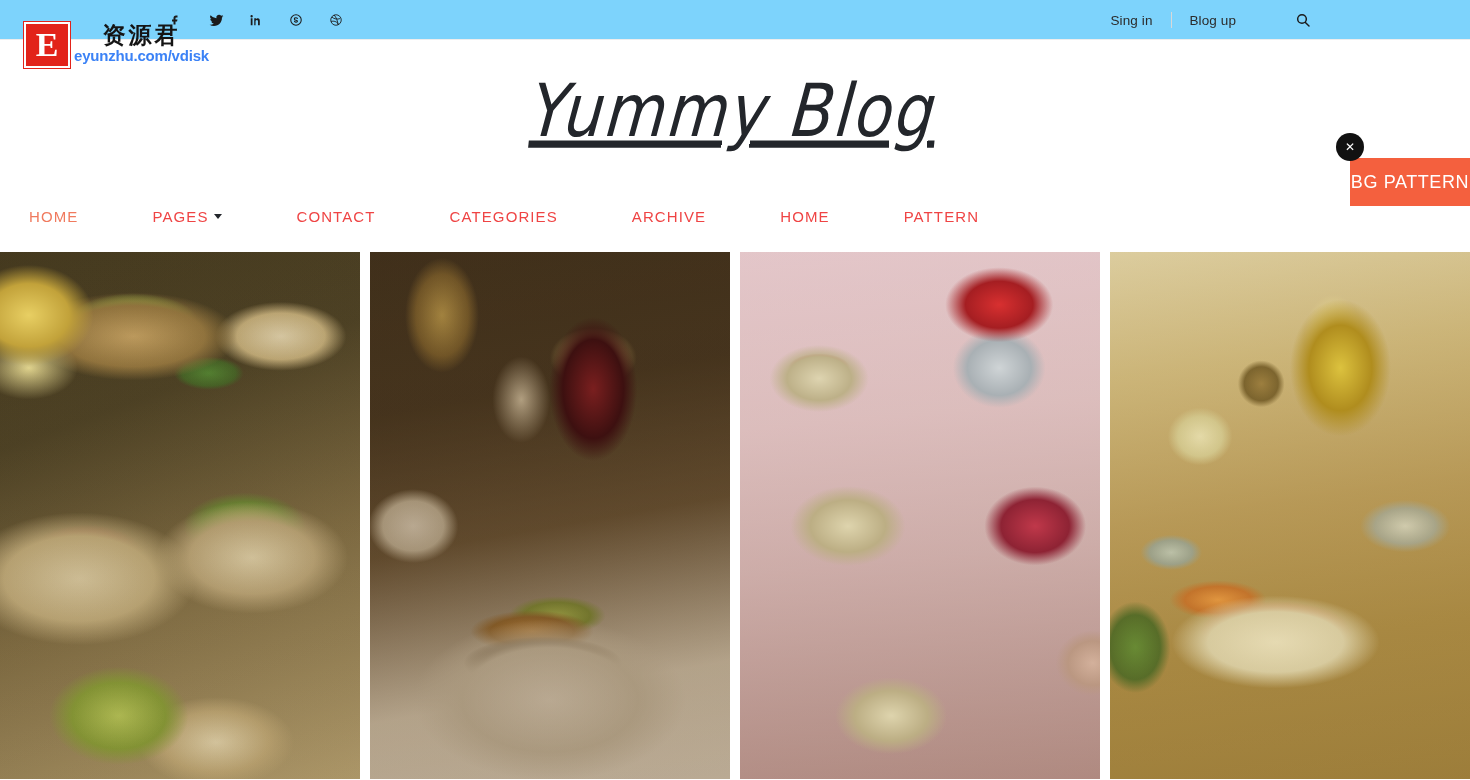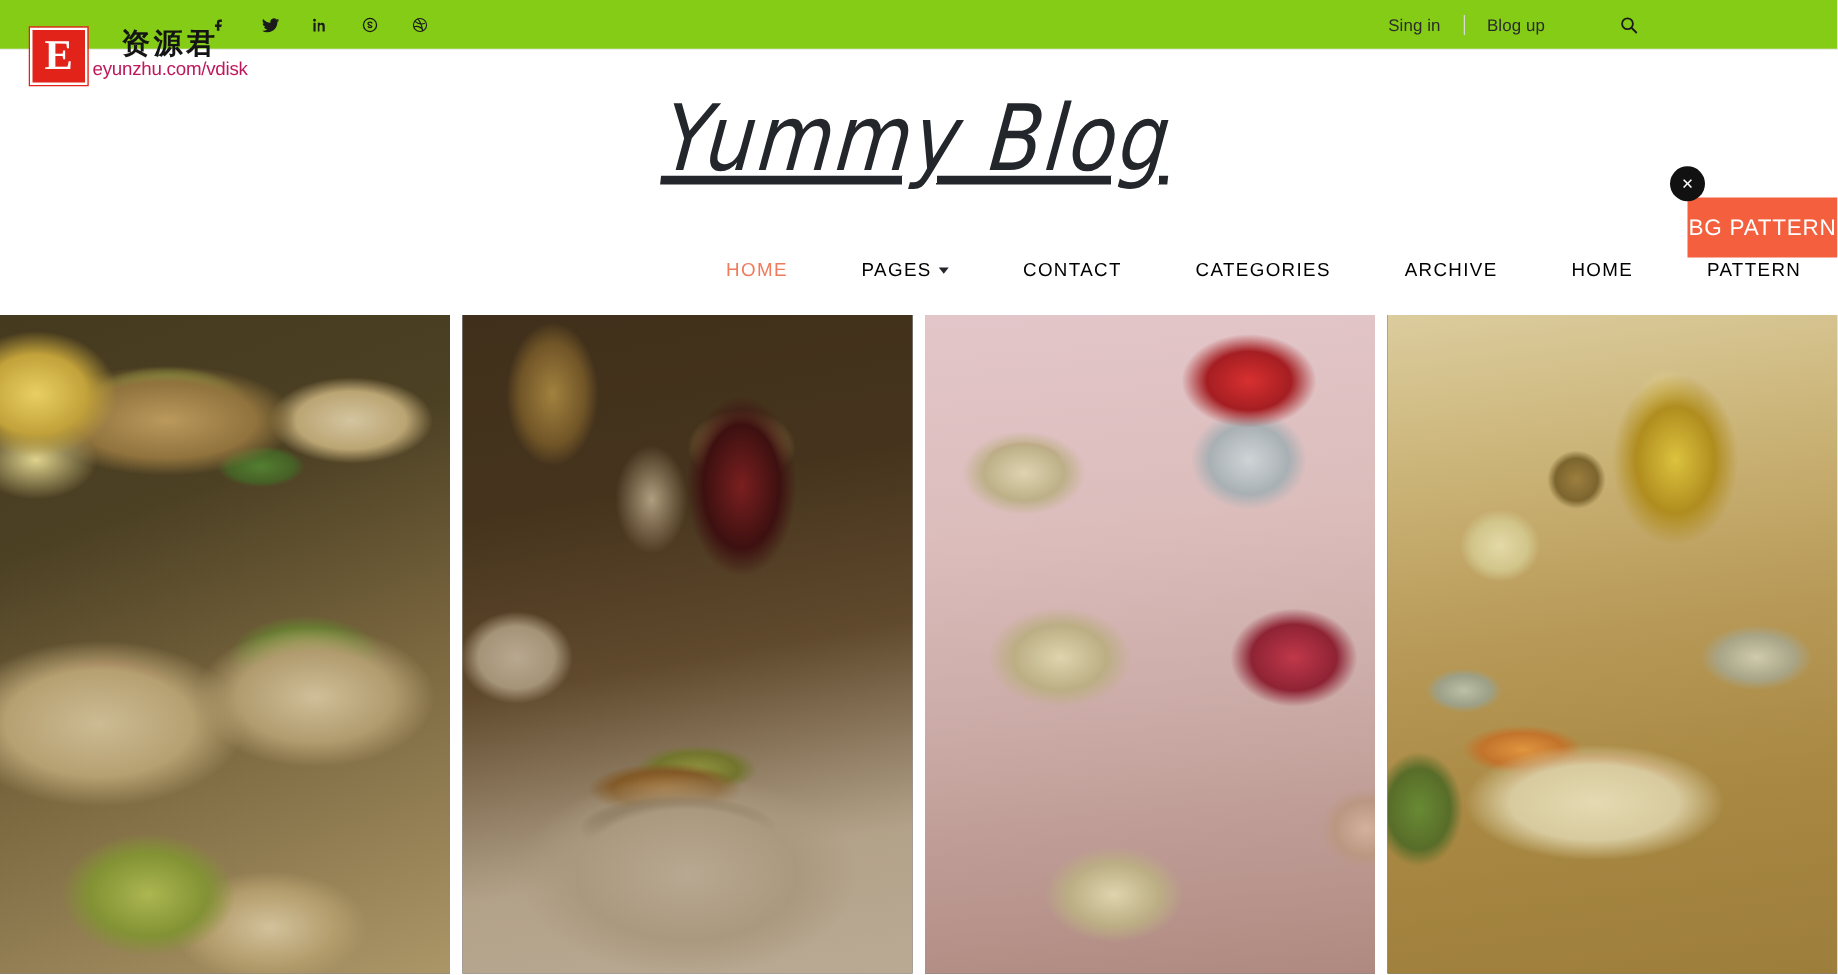--- a/index.html
+++ b/index.html
@@ -8,21 +8,21 @@
     overflow: hidden;
     background: #ffffff;
     font-family: "Liberation Sans", sans-serif;
   }
 
   
   .topbar {
     position: relative;
     height: 40px;
     border-bottom: 1px solid #ededed;
-    background: #84cc16;
+    background: #7dd3fc;
   }
   .social {
     position: absolute;
     left: 168px; top: 0;
     height: 40px;
     display: flex;
     align-items: center;
     gap: 24px;
   }
   .social .sicon {
@@ -84,22 +84,22 @@
   .wm-cn {
     font-family: "DejaVu Sans", sans-serif;
     font-size: 23px;
     font-weight: bold;
     color: #141414;
     letter-spacing: 3px;
     line-height: 1.05;
   }
   .wm-url {
     font-size: 15px;
-    font-weight: normal;
-    color: #be185d;
+    font-weight: bold;
+    color: #3b82f6;
     letter-spacing: -.2px;
     line-height: 1.1;
     margin-top: 1px;
   }
 
   
   .brandwrap {
     height: 140px;
     display: flex; align-items: center; justify-content: center;
     position: relative;
@@ -140,27 +140,27 @@
     display: flex; align-items: center; justify-content: center;
     font-size: 12px;
     cursor: pointer;
     border: none;
     line-height: 1;
   }
 
   
   .nav {
     height: 72px;
-    display: flex; align-items: center; justify-content: flex-end;
-    gap: 1px;
+    display: flex; align-items: center; justify-content: flex-start;
+    gap: 16px;
   }
   .nav-item {
     font-size: 15px;
     letter-spacing: 1.1px;
-    color: #000000;
+    color: #ef4444;
     text-decoration: none;
     padding: 0 29px;
     display: inline-flex; align-items: center;
     white-space: nowrap;
   }
   .nav-item.active { color: #f07a5e; }
   .caret {
     display: inline-block;
     margin-left: 6px;
     border-left: 4.5px solid transparent;

